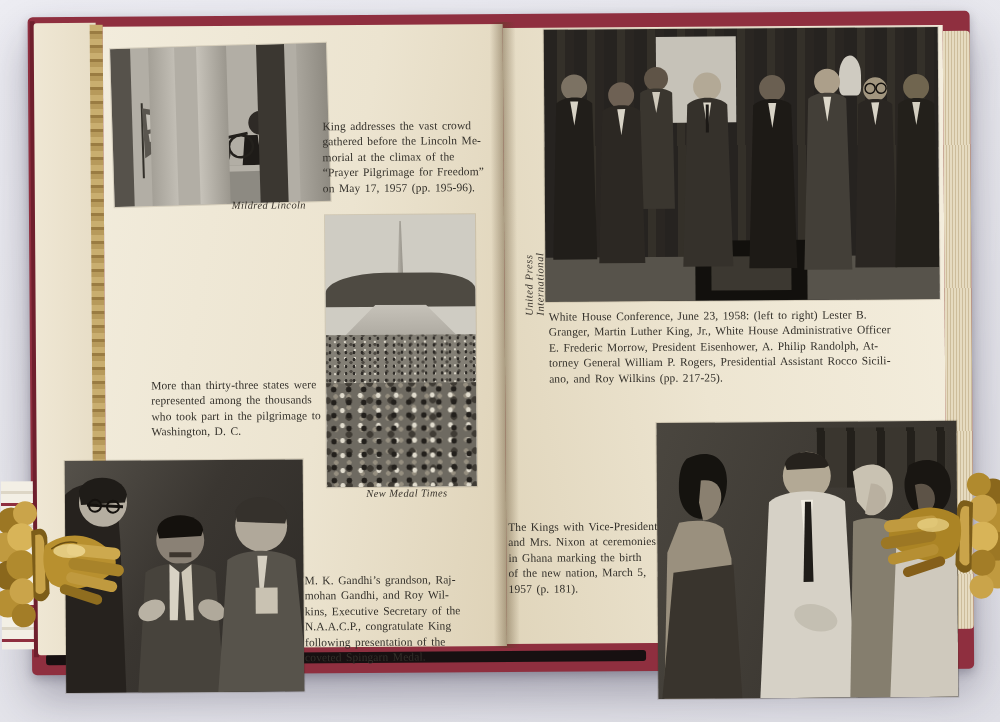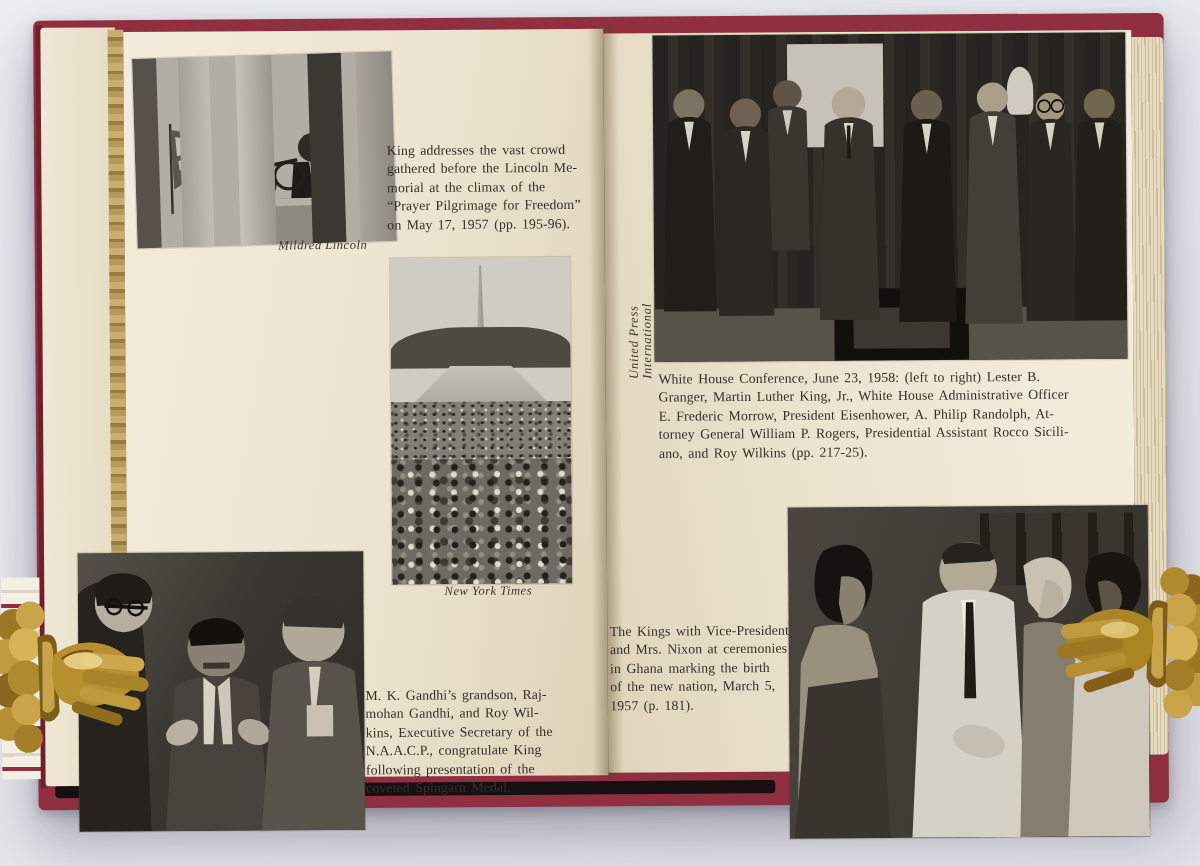--- a/index.html
+++ b/index.html
@@ -89,29 +89,33 @@
     </svg>
   </div>
   <div class="credit" style="left:200px;top:198px;width:140px;">Mildred Lincoln</div>
 
   <div class="caption" style="left:324px;top:118px;width:182px;">King addresses the vast crowd
 gathered before the Lincoln Me-
 morial at the climax of the
 “Prayer Pilgrimage for Freedom”
 on May 17, 1957 (pp. 195-96).</div>
 
+  <div class="caption" style="left:151px;top:376px;width:182px;">More than thirty-three states were
+represented among the thousands
+who took part in the pilgrimage to
+Washington, D. C.</div>
 
   <div class="photo" style="left:326px;top:214px;width:150px;height:272px;background:#cfccc3;">
     <div class="ph" style="left:71px;top:6px;width:8px;height:90px;background:linear-gradient(90deg,#bdb9b0,#8e8a81);clip-path:polygon(40% 0,60% 0,100% 100%,0 100%);"></div>
     <div class="ph" style="left:0;top:58px;width:150px;height:34px;background:#4e4a42;border-radius:40% 30% 20% 35%/60% 50% 0 0;"></div>
     <div class="ph" style="left:18px;top:90px;width:114px;height:32px;background:linear-gradient(180deg,#c6c2b9,#aeaaa1);clip-path:polygon(28% 0,72% 0,100% 100%,0 100%);"></div>
     <div class="ph crowd-far" style="left:0;top:120px;width:150px;height:52px;"></div>
     <div class="ph crowd-near" style="left:0;top:168px;width:150px;height:104px;"></div>
   </div>
-  <div class="credit" style="left:346px;top:487px;width:120px;">New York Times</div>
+  <div class="credit" style="left:346px;top:487px;width:120px;">New Medal Times</div>
 
   <div class="photo" style="left:64px;top:458px;width:238px;height:232px;background:linear-gradient(120deg,#55514a 0%,#3a3631 45%,#2e2b27 100%);">
     <svg width="238" height="232" viewBox="0 0 238 232">
       <path d="M-5,40 C10,18 40,18 52,38 L55,80 L60,232 L-5,232 Z" fill="#26221e"></path>
       <circle cx="38" cy="42" r="24" fill="#b5aea1"></circle>
       <path d="M14,30 C20,12 58,12 62,34 L60,42 L16,44 Z" fill="#1f1c18"></path>
       <line x1="22" y1="44" x2="58" y2="46" stroke="#14110e" stroke-width="3"></line>
       <circle cx="30" cy="45" r="6" fill="none" stroke="#14110e" stroke-width="2"></circle>
       <circle cx="48" cy="46" r="6" fill="none" stroke="#14110e" stroke-width="2"></circle>
       <circle cx="115" cy="80" r="24" fill="#8a8175"></circle>

